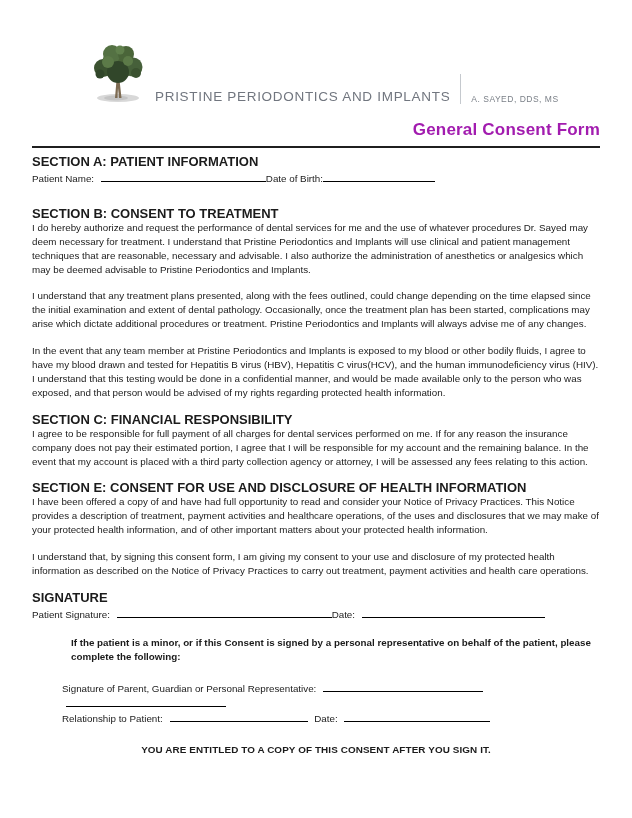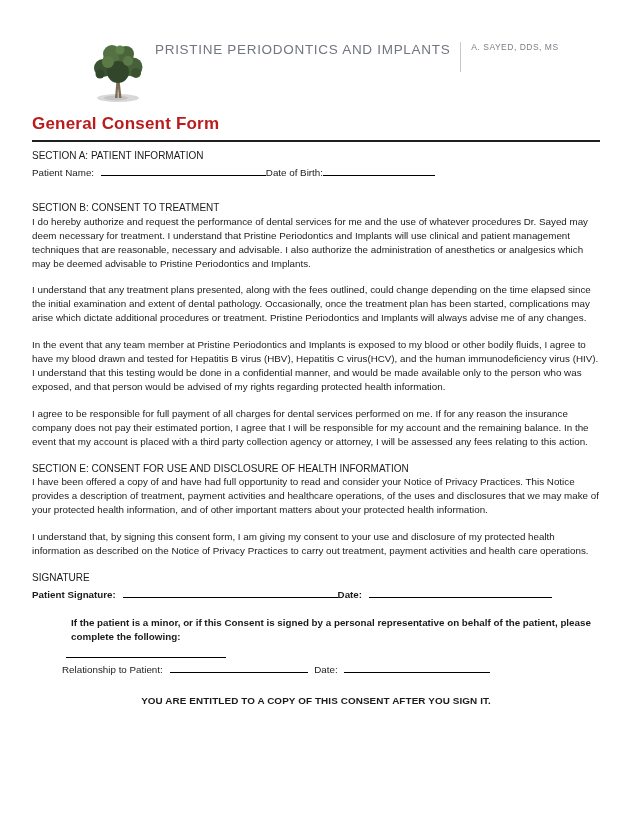--- a/index.html
+++ b/index.html
@@ -7,57 +7,57 @@
   body {
     width: 632px; height: 818px;
     background: #ffffff;
     font-family: "Liberation Sans", "DejaVu Sans", sans-serif;
     color: #1b1b1b;
     overflow: hidden;
   }
   .page { padding: 42px 32px 0 32px; width: 632px; }
 
   
-  .header-row { display: flex; align-items: flex-start; margin-left: 58px; height: 62px; }
+  .header-row { display: flex; align-items: flex-end; margin-left: 58px; height: 62px; }
   .logo { width: 56px; height: 62px; flex: 0 0 auto; }
   .logo svg { width: 56px; height: 62px; display: block; }
   .practice-name {
     font-size: 13.5px; color: #71767f; letter-spacing: 0.7px;
     margin-left: 9px; white-space: nowrap;
   }
   .header-divider { width: 1px; height: 30px; background: #c5c9ce; margin: 0 10px; flex: 0 0 auto; }
   .doctor-name { font-size: 8.5px; color: #7b8088; letter-spacing: 0.5px; white-space: nowrap; }
 
   
   .page-title {
-    text-align: left; font-size: 17px; font-weight: 600;
-    color: #b91c1c; margin-top: 10px; letter-spacing: 0.2px;
+    text-align: right; font-size: 17px; font-weight: 600;
+    color: #a21caf; margin-top: 16px; letter-spacing: 0.2px;
   }
   .title-rule { border: none; border-top: 2px solid #1f1f1f; margin: 6px 0 2px 0; }
 
   
-  .section-heading { font-size: 10px; font-weight: 400; line-height: 13.9px; margin-top: 7px; }
+  .section-heading { font-size: 13px; font-weight: 700; line-height: 13.9px; margin-top: 7px; }
   p.body-par { font-size: 9.8px; line-height: 13.9px; margin: 0 0 13px 0; }
   .field-row { font-size: 9.8px; line-height: 15px; margin-top: 2px; }
-  .field-row b { font-weight: 700; }
+  .field-row b { font-weight: 400; }
 
   .blank {
     display: inline-block; border-bottom: 1px solid #000;
     height: 10px; vertical-align: baseline;
   }
   .w165 { width: 165px; } .w112 { width: 112px; }
   .w215 { width: 215px; } .w185 { width: 183px; }
   .w160 { width: 160px; } .w140 { width: 138px; } .w147 { width: 146px; }
   .gap-a { margin-bottom: 21px; }
   .sig-row { margin-bottom: 14px; }
   .ml-date { margin-left: 4px; }
 
   
   .minor-block { margin-left: 30px; margin-top: 10px; }
-  .minor-intro { font-size: 9.8px; font-weight: 700; line-height: 14.2px; padding-left: 9px; margin-bottom: 4px; }
+  .minor-intro { font-size: 9.8px; font-weight: 700; line-height: 14.2px; padding-left: 9px; margin-bottom: 18px; }
   .minor-field { font-size: 9.8px; line-height: 14.8px; }
 
   .footer-notice {
     text-align: center; font-size: 9.9px; font-weight: 700; margin-top: 17px; letter-spacing: 0.1px;
   }
 </style>
 </head>
 <body>
 
 <div class="page">
@@ -93,36 +93,41 @@
   <div class="field-row gap-a">
     <span>Patient Name:</span>
     <span class="blank w165 ml-date"></span><span>Date of Birth:</span><span class="blank w112"></span>
   </div>
 
   <div class="section-heading">SECTION B: CONSENT TO TREATMENT</div>
   <p class="body-par">I do hereby authorize and request the performance of dental services for me and the use of whatever procedures Dr. Sayed may deem necessary for treatment.  I understand that Pristine Periodontics and Implants will use clinical and patient management techniques that are reasonable, necessary and advisable.   I also authorize the administration of anesthetics or analgesics which may be deemed advisable to Pristine Periodontics and Implants.</p>
   <p class="body-par">I understand that any treatment plans presented, along with the fees outlined, could change depending on the time elapsed since the initial examination and extent of dental pathology.  Occasionally, once the treatment plan has been started, complications may arise which dictate additional procedures or treatment.  Pristine Periodontics and Implants will always advise me of any changes.</p>
   <p class="body-par">In the event that any team member at Pristine Periodontics and Implants is exposed to my blood or other bodily fluids, I agree to have my blood drawn and tested for Hepatitis B virus (HBV), Hepatitis C virus(HCV), and the human immunodeficiency virus (HIV).  I understand that this testing would be done in a confidential manner, and would be made available only to the person who was exposed, and that person would be advised of my rights regarding protected health information.</p>
 
+  <div class="section-heading">SECTION C:  FINANCIAL RESPONSIBILITY</div>
   <p class="body-par">I agree to be responsible for full payment of all charges for dental services performed on me.  If for any reason the insurance company does not pay their estimated portion, I agree that I will be responsible for my account and the remaining balance.  In the event that my account is placed with a third party collection agency or attorney, I will be assessed any fees relating to this action.</p>
 
   <div class="section-heading">SECTION E:  CONSENT FOR USE AND DISCLOSURE OF HEALTH INFORMATION</div>
   <p class="body-par">I have been offered a copy of and have had full opportunity to read and consider your Notice of Privacy Practices.  This Notice provides a description of treatment, payment activities and healthcare operations, of the uses and disclosures that we may make of your protected health information, and of other important matters about your protected health information.</p>
   <p class="body-par">I understand that, by signing this consent form, I am giving my consent to your use and disclosure of my protected health information as described on the Notice of Privacy Practices to carry out treatment, payment activities and health care operations.</p>
 
   <div class="section-heading">SIGNATURE</div>
   <div class="field-row sig-row">
     <b>Patient Signature:</b>
     <span class="blank w215 ml-date"></span><b>Date:</b>
     <span class="blank w185 ml-date"></span>
   </div>
 
   <div class="minor-block">
     <div class="minor-intro">If the patient is a minor, or if this Consent is signed by a personal representative on behalf of the patient, please complete the following:</div>
     <div class="minor-field">
+      <span>Signature of Parent, Guardian or Personal Representative:</span>
+      <span class="blank w160 ml-date"></span>
+    </div>
+    <div class="minor-field">
       <span class="blank w160 ml-date"></span>
     </div>
     <div class="minor-field">
       <span>Relationship to Patient:</span>
       <span class="blank w140 ml-date"></span>
       <span class="ml-date">Date:</span>
       <span class="blank w147 ml-date"></span>
     </div>
   </div>
 

